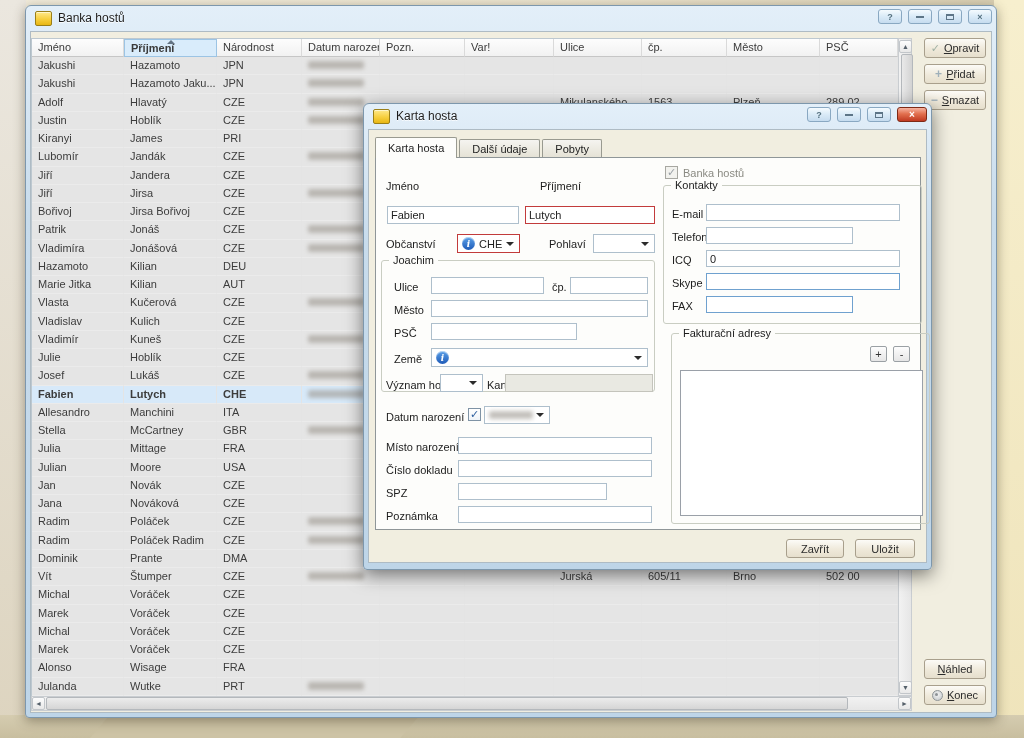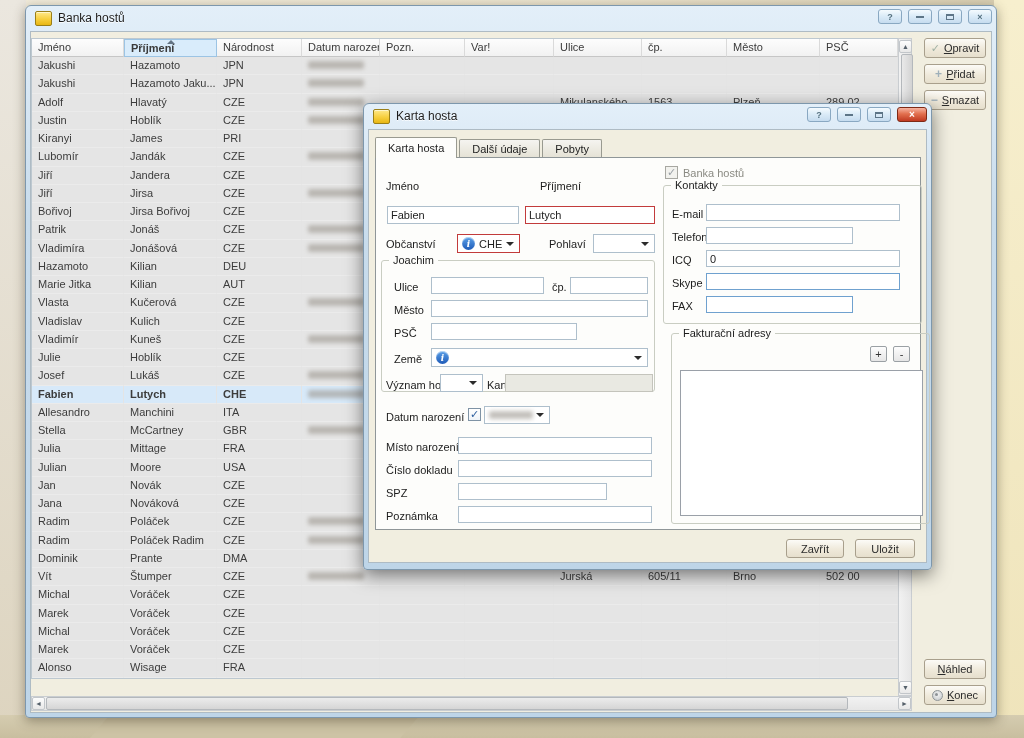--- a/index.html
+++ b/index.html
@@ -566,20 +566,32 @@
               <div class="td col-prijmeni">Wisage</div>
               <div class="td col-narodnost">FRA</div>
               <div class="td col-dob"></div>
               <div class="td col-pozn"></div>
               <div class="td col-var"></div>
               <div class="td col-ulice"></div>
               <div class="td col-cp"></div>
               <div class="td col-mesto"></div>
               <div class="td col-psc"></div>
             </div>
+            <div class="trow">
+              <div class="td col-jmeno">Julanda</div>
+              <div class="td col-prijmeni">Wutke</div>
+              <div class="td col-narodnost">PRT</div>
+              <div class="td col-dob"><span class="blurpill"></span></div>
+              <div class="td col-pozn"></div>
+              <div class="td col-var"></div>
+              <div class="td col-ulice"></div>
+              <div class="td col-cp"></div>
+              <div class="td col-mesto"></div>
+              <div class="td col-psc"></div>
+            </div>
           </div>
       </div>
 
       <div class="abs vscroll">
         <div class="sbtn" style="position:absolute;top:1px;left:0px;">
             <span>▲</span>
           </div>
         <div class="vthumb"></div>
         <div class="sbtn vsb-bottom">
             <span>▼</span>

